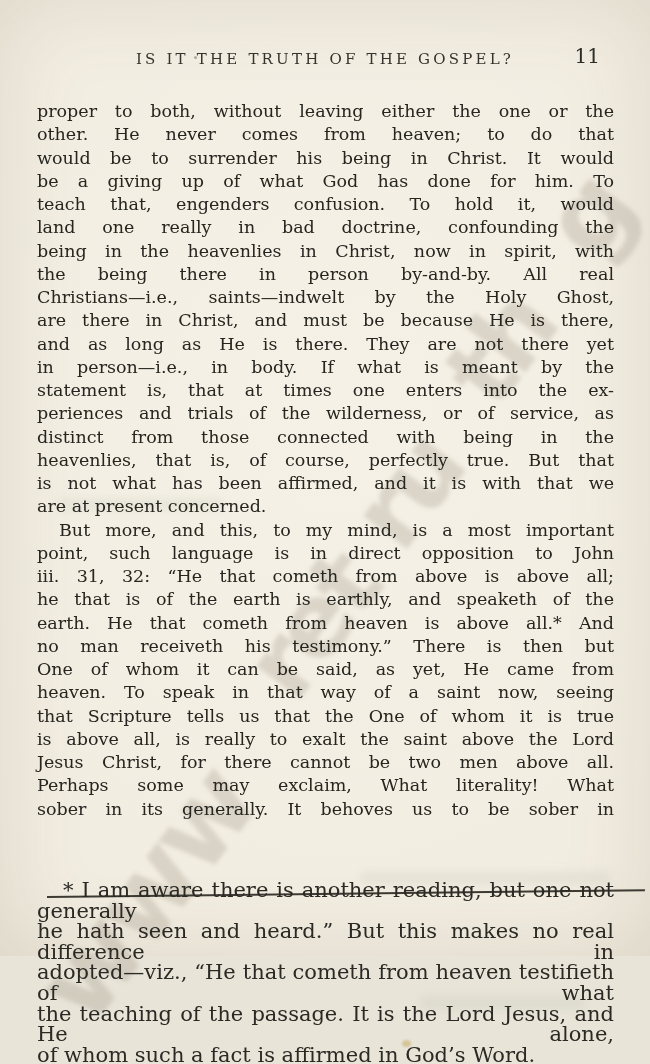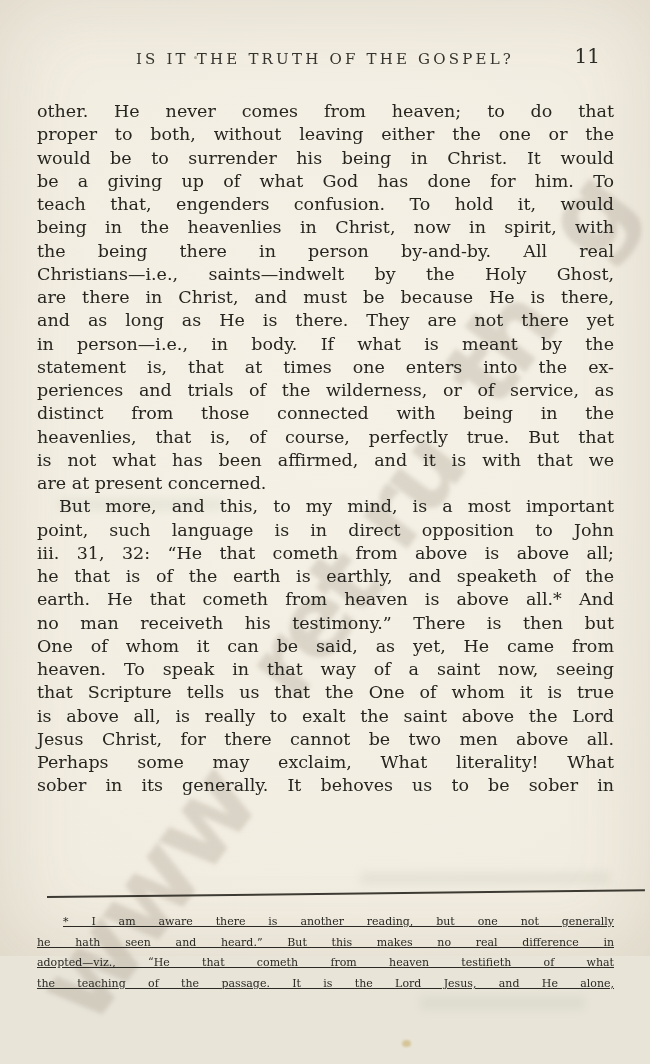--- a/index.html
+++ b/index.html
@@ -36,22 +36,22 @@
   .line.last { text-align-last: left; }
   .line.indent { text-indent: 22px; }
   .it { }
 
   
   .footnote-rule {
     position: absolute; top: 896px; left: 47px; width: 598px; height: 1.6px;
     background: #3c3a33; transform: rotate(-0.65deg); transform-origin: left center;
   }
   .footnote {
-    position: absolute; top: 912px; left: 37px; width: 577px;
-    font-size: 11px; line-height: 20.6px; color: #2a2924; text-decoration: underline;
+    position: absolute; top: 880px; left: 37px; width: 577px;
+    font-size: 21px; line-height: 20.6px; color: #2a2924;
   }
   .footnote .line.indent { text-indent: 26px; }
 
   
   .wm {
     position: absolute; pointer-events: none;
     font-family: "DejaVu Sans", sans-serif; font-weight: bold;
     color: rgba(145, 137, 118, 0.26); filter: blur(2px);
     transform: rotate(-53deg); transform-origin: left top;
     letter-spacing: -6px; line-height: 1;
@@ -89,25 +89,26 @@
   <div class="ghost g3"></div>
 
   <div class="spot spot1"></div>
   <div class="spot spot2"></div>
 
   <div class="running-head">IS IT THE TRUTH OF THE GOSPEL?</div>
   <div class="page-number">11</div>
 
   <div class="body-text">
       <div>
+        <div class="line"><span>proper to both, without leaving either the one or the</span></div>
         <div class="line"><span>other. He never comes from heaven; to do that</span></div>
-        <div class="line"><span>proper to both, without leaving either the one or the</span></div>
         <div class="line"><span>would be to surrender his being in Christ. It would</span></div>
         <div class="line"><span>be a giving up of what God has done for him. To</span></div>
         <div class="line"><span>teach that, engenders confusion. To hold it, would</span></div>
+        <div class="line"><span>land one really in bad doctrine, confounding the</span></div>
         <div class="line"><span>being in the heavenlies in Christ, now in spirit, with</span></div>
         <div class="line"><span>the being there in person by-and-by. All real</span></div>
         <div class="line"><span>Christians—</span><span class="it">i.e.</span><span>, saints—indwelt by the Holy Ghost,</span></div>
         <div class="line"><span>are there in Christ, and must be because He is there,</span></div>
         <div class="line"><span>and as long as He is there. They are not there yet</span></div>
         <div class="line"><span>in person—</span><span class="it">i.e.</span><span>, in body. If what is meant by the</span></div>
         <div class="line"><span>statement is, that at times one enters into the ex-</span></div>
         <div class="line"><span>periences and trials of the wilderness, or of service, as</span></div>
         <div class="line"><span>distinct from those connected with being in the</span></div>
         <div class="line"><span>heavenlies, that is, of course, perfectly true. But that</span></div>
@@ -130,15 +131,16 @@
         <div class="line"><span>sober in its generally. It behoves us to be sober in</span></div>
       </div>
     </div>
 
   <div class="footnote-rule"></div>
   <div class="footnote">
       <div class="line indent"><span>* I am aware there is another reading, but one not generally</span></div>
       <div class="line"><span>he hath seen and heard.” But this makes no real difference in</span></div>
       <div class="line"><span>adopted—viz., “He that cometh from heaven testifieth of what</span></div>
       <div class="line"><span>the teaching of the passage. It is the Lord Jesus, and He alone,</span></div>
+      <div class="line last"><span>of whom such a fact is affirmed in God’s Word.</span></div>
     </div>
 
 </div>
 
 </body></html>

